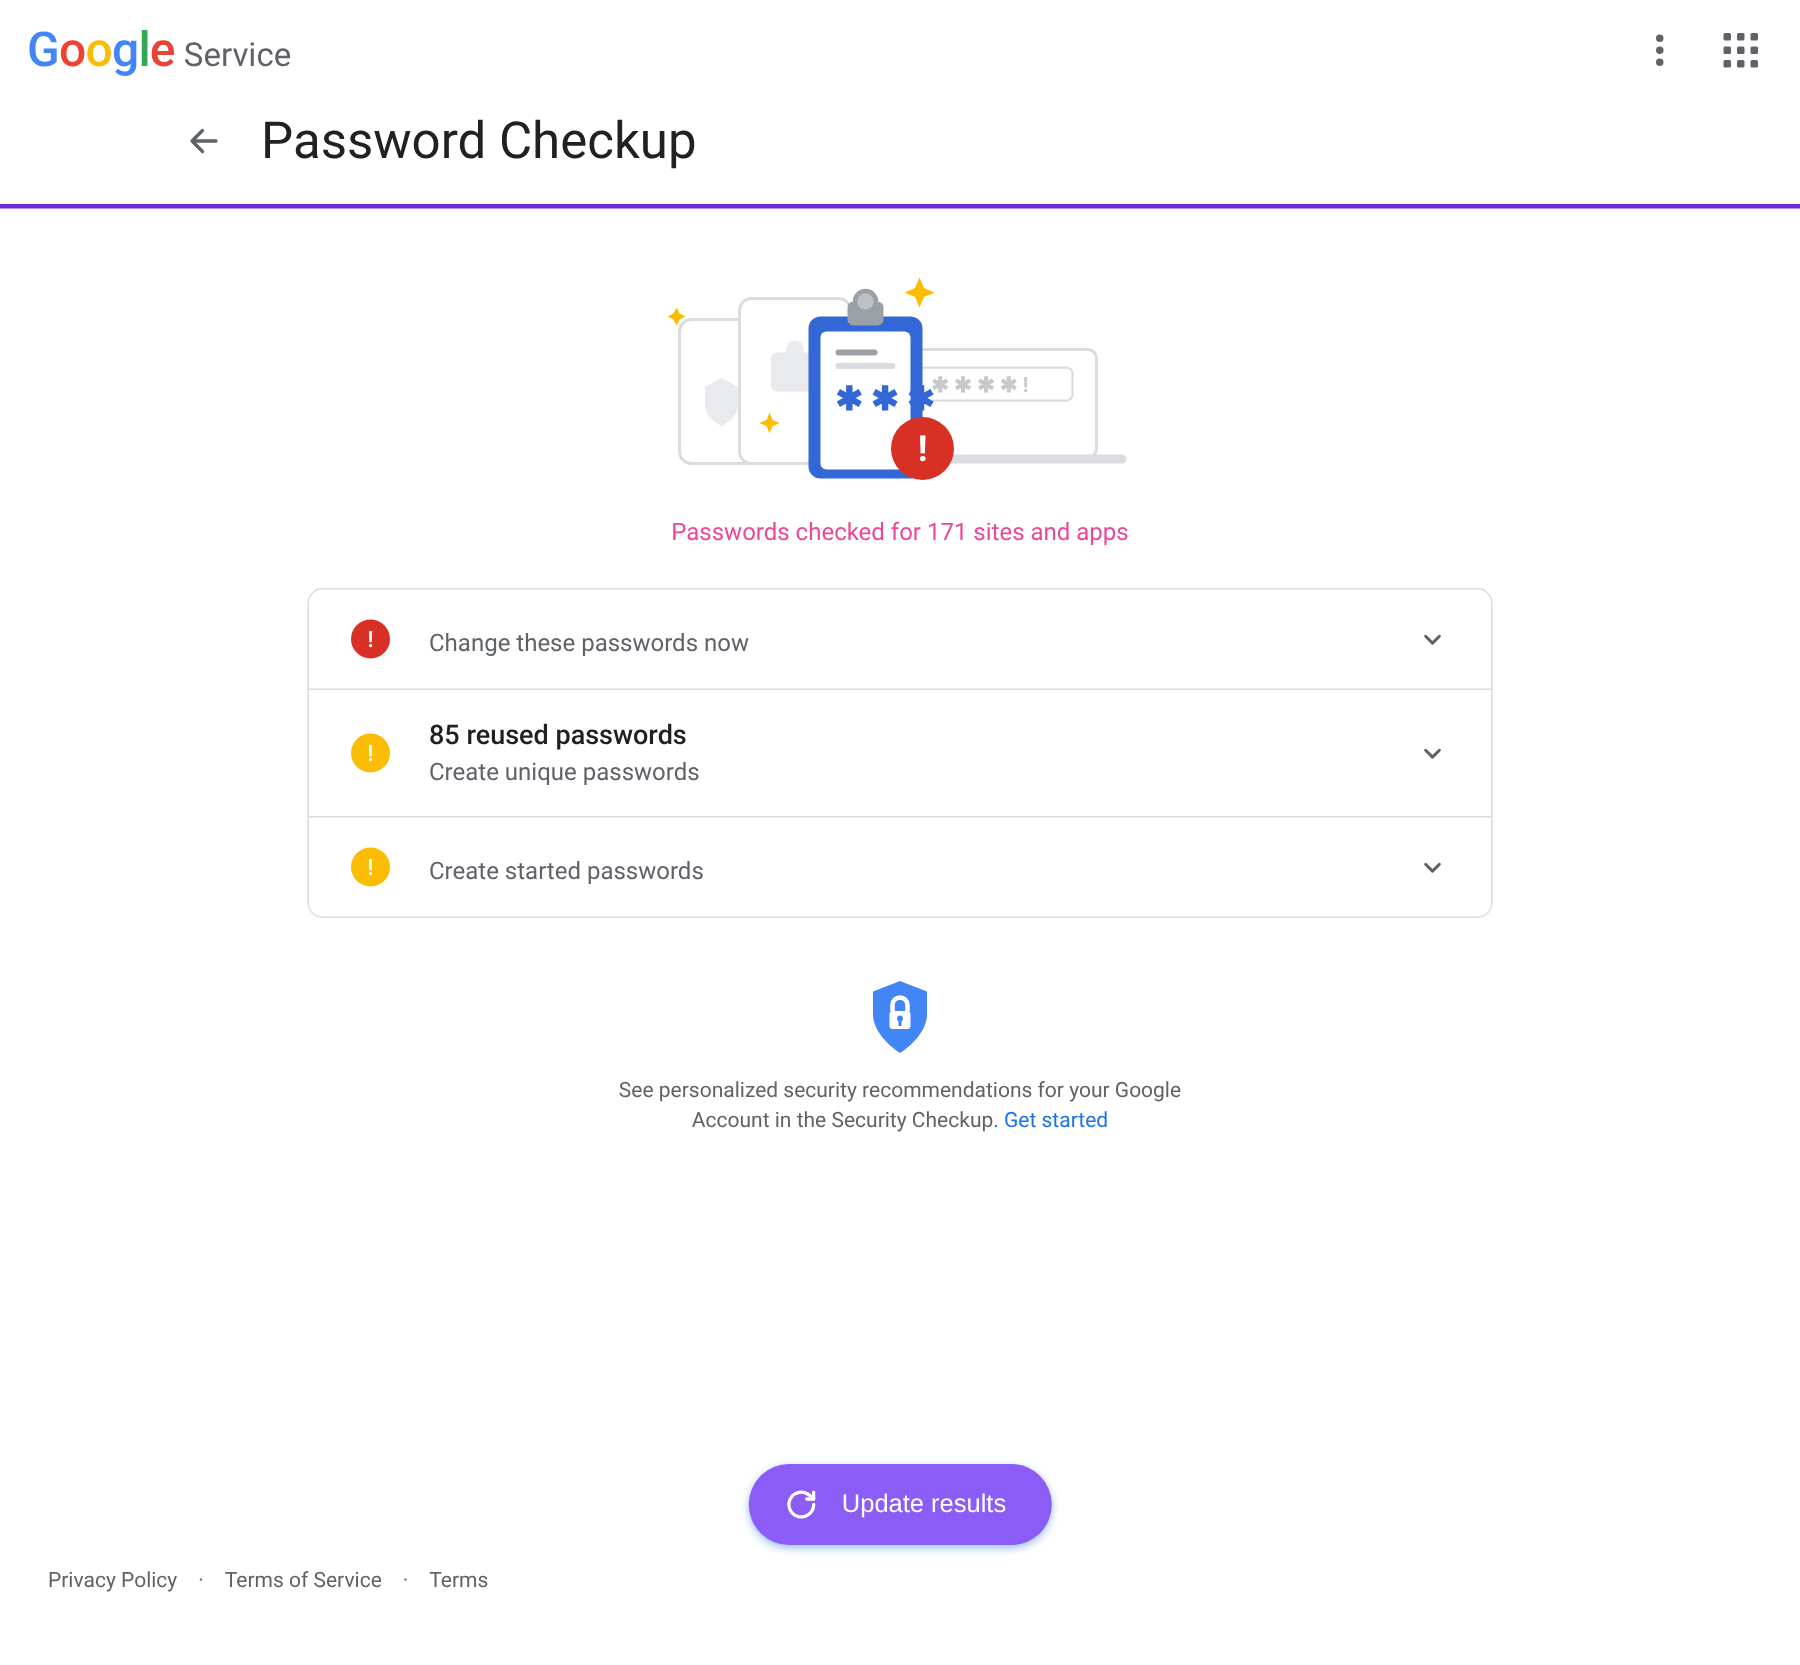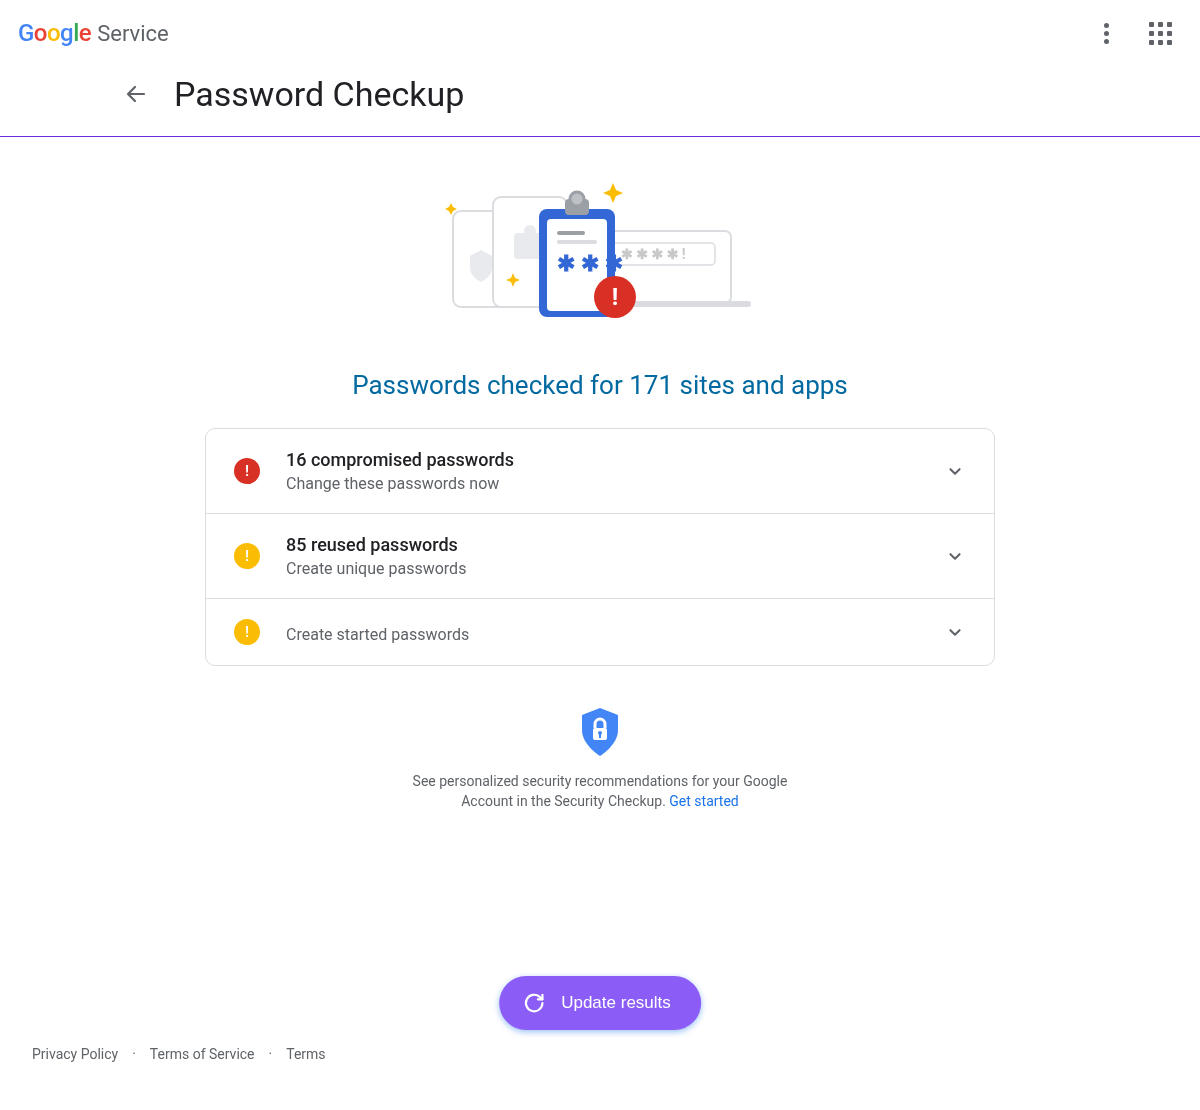--- a/index.html
+++ b/index.html
@@ -18,21 +18,21 @@
     justify-content: space-between;
     align-items: center;
     padding: 10px 22px 0 18px;
     height: 56px;
   }
   .logo-wrap {
     display: flex;
     align-items: baseline;
     gap: 6px;
   }
-  .google-logo { font-size: 24px; font-weight: 500; letter-spacing: -0.5px; text-align: center; }
+  .google-logo { font-size: 32px; font-weight: 500; letter-spacing: -0.5px; text-align: center; }
   .g1 { color:#4285F4; }
   .g2 { color:#EA4335; }
   .g3 { color:#FBBC05; }
   .g4 { color:#4285F4; }
   .g5 { color:#34A853; }
   .g6 { color:#EA4335; }
   .account-word {
     font-size: 22px;
     color: #5f6368;
     font-weight: 400;
@@ -60,21 +60,21 @@
   .apps-grid span {
     width: 5px; height: 5px; background:#5f6368; border-radius:1px;
   }
 
   
   .title-row {
     display: flex;
     align-items: center;
     gap: 20px;
     padding: 18px 0 22px 118px;
-    border-bottom: 1px solid #6d28d9;
+    border-bottom: 3px solid #6d28d9;
   }
   .back-arrow {
     width: 36px; height: 36px;
     display:flex; align-items:center; justify-content:center;
     cursor:pointer;
     color:#5f6368;
   }
   .page-title {
     font-size: 34px;
     font-weight: 400;
@@ -83,23 +83,23 @@
 
   
   .main {
     width: 790px;
     margin: 0 auto;
     padding-top: 40px;
     text-align: center;
   }
   .hero-svg { margin: 0 auto; }
   .checked-line {
-    font-size: 26px;
-    color: #0369a1;
-    margin-top: 43px;
+    font-size: 16px;
+    color: #ec4899;
+    margin-top: 16px;
     margin-bottom: 28px;
   }
 
   
   .results {
     border: 1px solid #dadce0;
     border-radius: 10px;
     text-align: left;
     overflow: hidden;
   }
@@ -241,21 +241,20 @@
   </svg>
 
   <div class="checked-line">Passwords checked for 171 sites and apps</div>
 
   
   <div class="results">
 
     <div class="result-row">
       <div class="status-dot red">!</div>
       <div class="row-texts">
-        <div class="row-title">16 compromised passwords</div>
         <div class="row-sub">Change these passwords now</div>
       </div>
       <svg class="chevron" width="22" height="22" viewBox="0 0 24 24">
           <path d="M7 10l5 5 5-5" stroke="#5f6368" stroke-width="2.2" fill="none" stroke-linecap="round" stroke-linejoin="round"></path>
         </svg>
     </div>
 
     <div class="result-row">
       <div class="status-dot yellow">!</div>
       <div class="row-texts">

